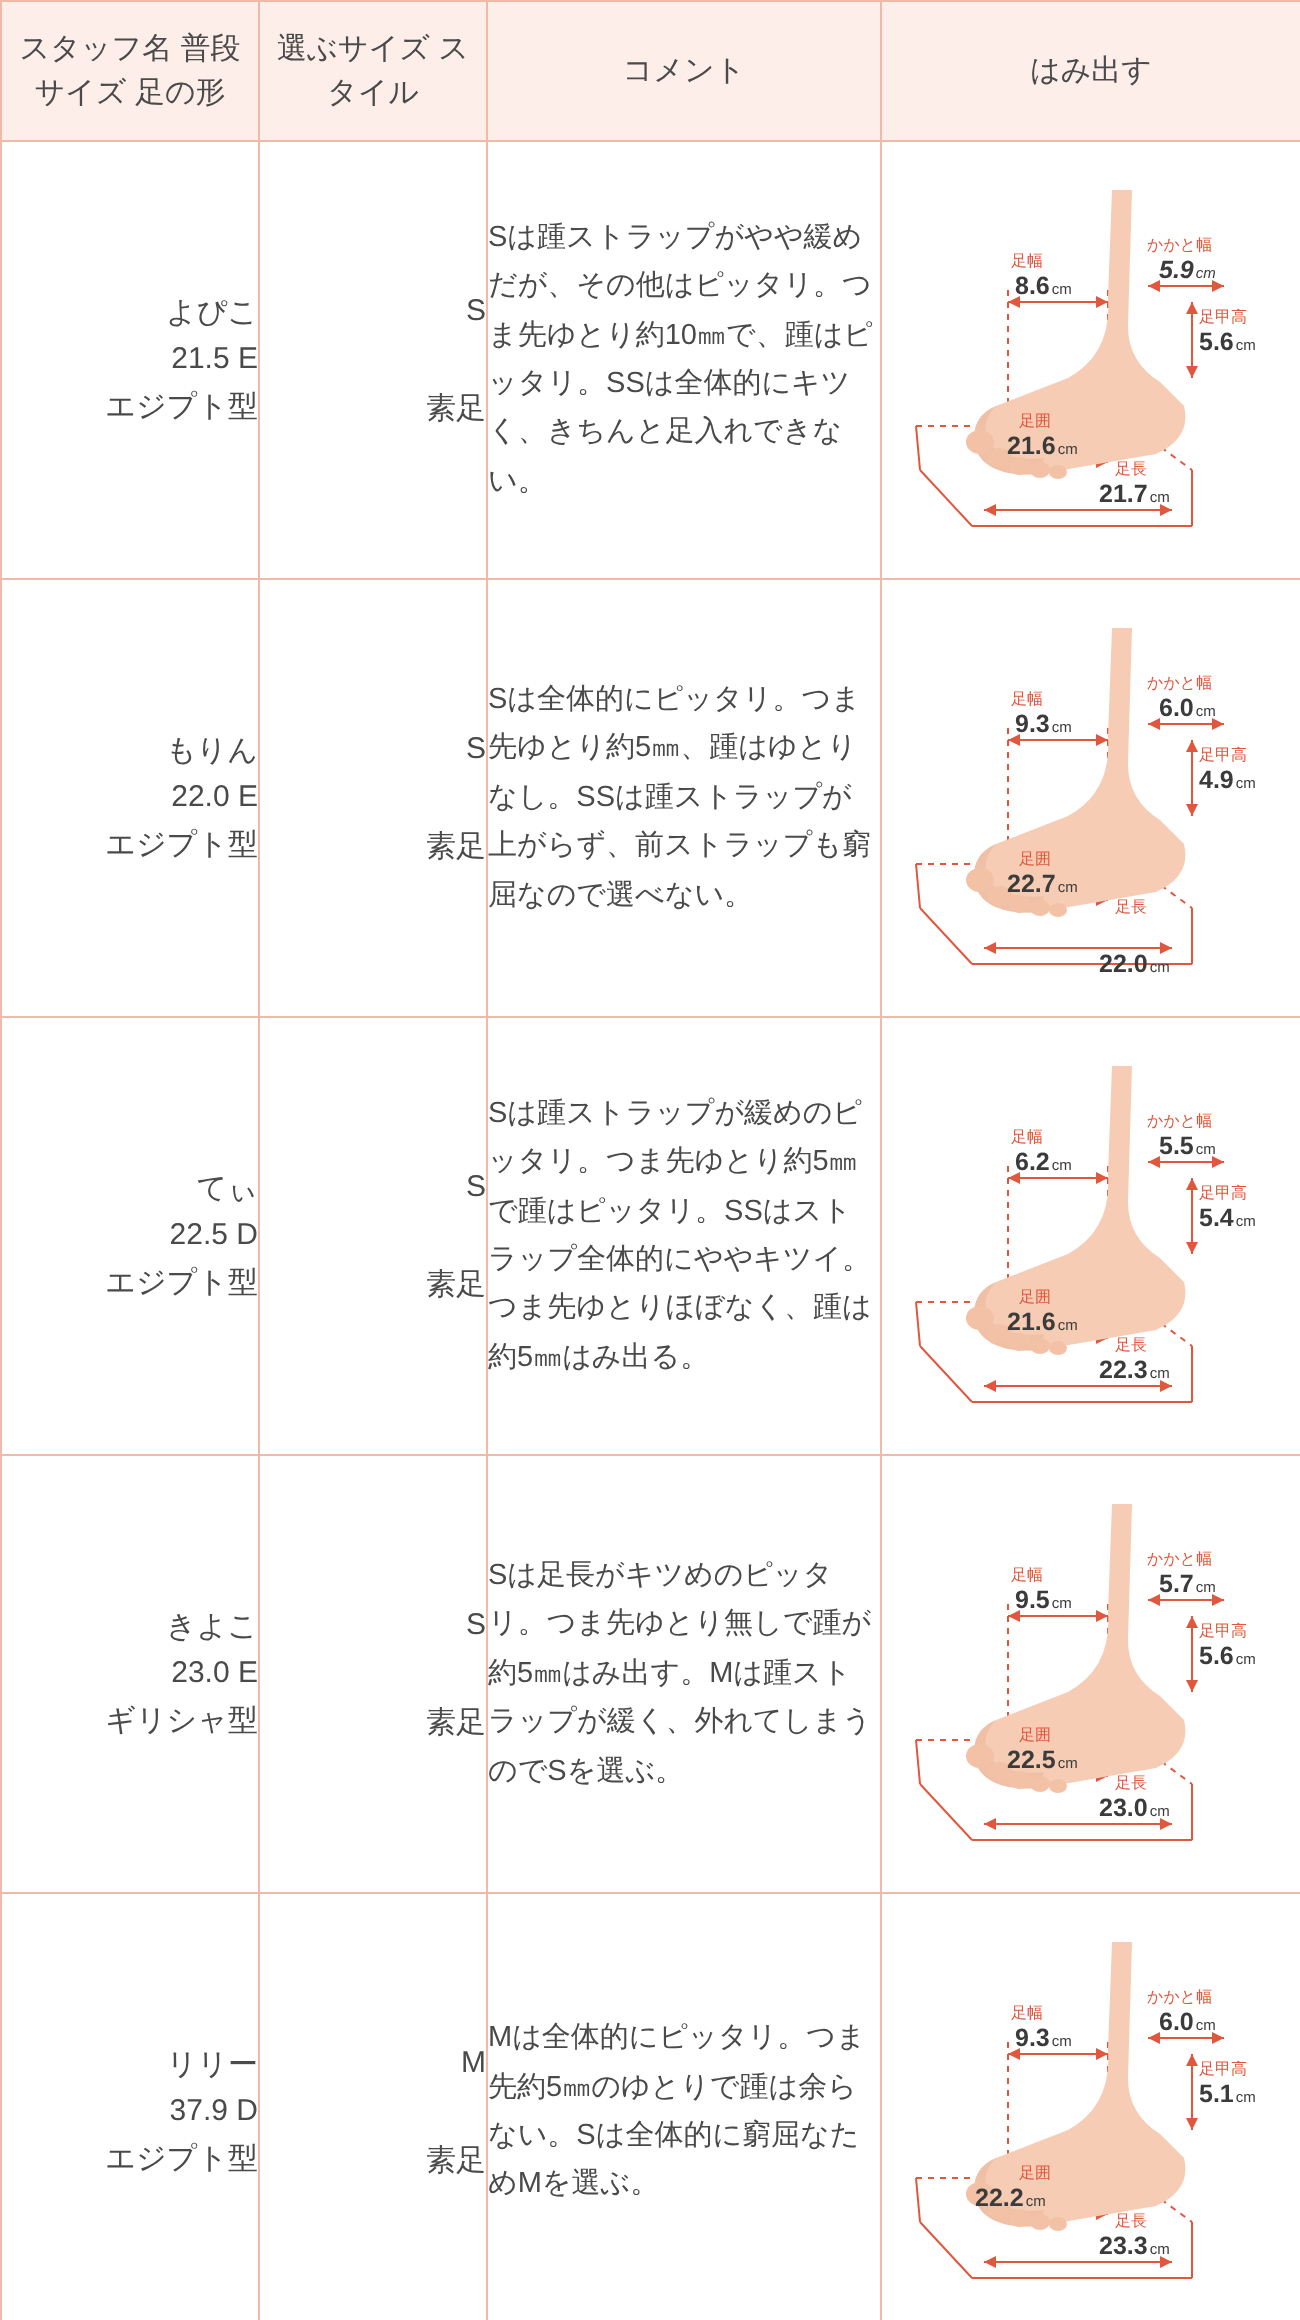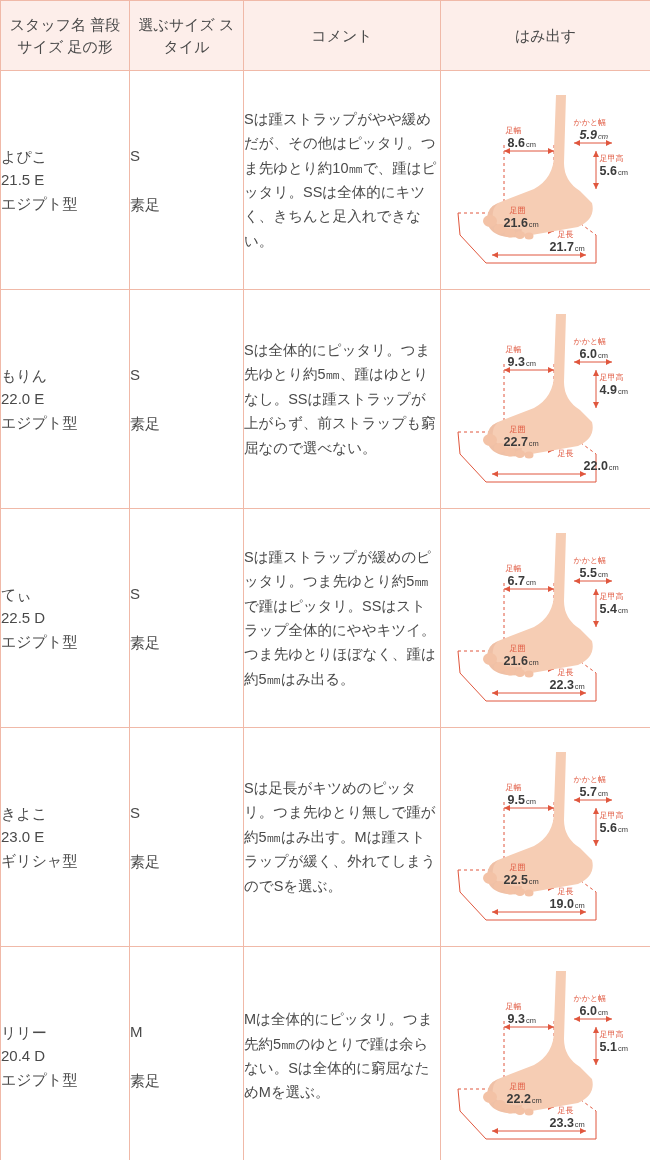--- a/index.html
+++ b/index.html
@@ -38,21 +38,21 @@
     color: #4a4a4a;
     padding: 10px 4px;
     height: 70px;
     box-sizing: border-box;
   }
   .fit-table tbody td {
     background: #ffffff;
     height: 218px;
   }
   .cell-center {
-    text-align: left;
+    text-align: right;
     font-size: 15px;
     line-height: 1.55;
     padding: 6px 4px;
   }
   .cell-name .nm-line { display: block; }
   .size-stack .size-main { display: block; margin-bottom: 26px; }
   .size-stack .size-sub { display: block; }
   .cell-comment {
     text-align: left;
     font-size: 14.5px;
@@ -242,21 +242,21 @@
           </svg>
           <span class="dim-label" style="left:60px; top:42px;">足幅</span>
           <span class="dim-value" style="left:62px; top:52px;"><span>9.3</span><span class="unit">cm</span></span>
           <span class="dim-label" style="left:128px; top:34px;">かかと幅</span>
           <span class="dim-value" style="left:134px; top:44px;"><span>6.0</span><span class="unit">cm</span></span>
           <span class="dim-label" style="left:154px; top:70px;">足甲高</span>
           <span class="dim-value" style="left:154px; top:80px;"><span>4.9</span><span class="unit">cm</span></span>
           <span class="dim-label" style="left:64px; top:122px;">足囲</span>
           <span class="dim-value" style="left:58px; top:132px;"><span>22.7</span><span class="unit">cm</span></span>
           <span class="dim-label" style="left:112px; top:146px;">足長</span>
-          <span class="dim-value" style="left:104px; top:156px;margin-left:34px;"><span>22.0</span><span class="unit">cm</span></span>
+          <span class="dim-value" style="left:104px; top:172px;"><span>22.0</span><span class="unit">cm</span></span>
         </div>
       </td>
     </tr>
 
     <tr>
       <td class="cell-center cell-name">
         <span class="nm-line">てぃ</span>
         <span class="nm-line">22.5 D</span>
         <span class="nm-line">エジプト型</span>
       </td>
@@ -299,21 +299,21 @@
               <path d="M120 10 L118 78 Q118 96 134 106 L146 118 Q150 134 132 142 L74 152 Q48 154 42 140 Q38 124 52 118 L88 104 Q110 92 108 64 L110 10 Z" fill="#f6cdb4"></path>
               <path d="M52 118 Q44 126 48 136 Q56 146 76 144 L74 152 Q48 154 42 140 Q38 124 52 118 Z" fill="#eab79a" opacity="0.55"></path>
               <ellipse cx="44" cy="136" rx="7" ry="6" fill="#f3c2a6"></ellipse>
               <ellipse cx="54" cy="144" rx="6" ry="5" fill="#f3c2a6"></ellipse>
               <ellipse cx="64" cy="148" rx="5.5" ry="4.5" fill="#f3c2a6"></ellipse>
               <ellipse cx="74" cy="150" rx="5" ry="4" fill="#f3c2a6"></ellipse>
               <ellipse cx="83" cy="151" rx="4.5" ry="3.5" fill="#f3c2a6"></ellipse>
             </g>
           </svg>
           <span class="dim-label" style="left:60px; top:42px;">足幅</span>
-          <span class="dim-value" style="left:62px; top:52px;"><span>6.7</span><span class="unit">cm</span></span>
+          <span class="dim-value" style="left:62px; top:52px;"><span>6.2</span><span class="unit">cm</span></span>
           <span class="dim-label" style="left:128px; top:34px;">かかと幅</span>
           <span class="dim-value" style="left:134px; top:44px;"><span>5.5</span><span class="unit">cm</span></span>
           <span class="dim-label" style="left:154px; top:70px;">足甲高</span>
           <span class="dim-value" style="left:154px; top:80px;"><span>5.4</span><span class="unit">cm</span></span>
           <span class="dim-label" style="left:64px; top:122px;">足囲</span>
           <span class="dim-value" style="left:58px; top:132px;"><span>21.6</span><span class="unit">cm</span></span>
           <span class="dim-label" style="left:112px; top:146px;">足長</span>
           <span class="dim-value" style="left:104px; top:156px;"><span>22.3</span><span class="unit">cm</span></span>
         </div>
       </td>
@@ -372,29 +372,29 @@
           </svg>
           <span class="dim-label" style="left:60px; top:42px;">足幅</span>
           <span class="dim-value" style="left:62px; top:52px;"><span>9.5</span><span class="unit">cm</span></span>
           <span class="dim-label" style="left:128px; top:34px;">かかと幅</span>
           <span class="dim-value" style="left:134px; top:44px;"><span>5.7</span><span class="unit">cm</span></span>
           <span class="dim-label" style="left:154px; top:70px;">足甲高</span>
           <span class="dim-value" style="left:154px; top:80px;"><span>5.6</span><span class="unit">cm</span></span>
           <span class="dim-label" style="left:64px; top:122px;">足囲</span>
           <span class="dim-value" style="left:58px; top:132px;"><span>22.5</span><span class="unit">cm</span></span>
           <span class="dim-label" style="left:112px; top:146px;">足長</span>
-          <span class="dim-value" style="left:104px; top:156px;"><span>19.0</span><span class="unit">cm</span></span>
+          <span class="dim-value" style="left:104px; top:156px;"><span>23.0</span><span class="unit">cm</span></span>
         </div>
       </td>
     </tr>
 
     <tr>
       <td class="cell-center cell-name">
         <span class="nm-line">リリー</span>
-        <span class="nm-line">20.4 D</span>
+        <span class="nm-line">37.9 D</span>
         <span class="nm-line">エジプト型</span>
       </td>
       <td class="cell-center size-stack">
         <span class="size-main">M</span>
         <span class="size-sub">素足</span>
       </td>
       <td class="cell-comment">Mは全体的にピッタリ。つま先約5㎜のゆとりで踵は余らない。Sは全体的に窮屈なためMを選ぶ。</td>
       <td class="cell-data">
         <div class="foot-fig">
           <svg width="200" height="190" viewBox="0 0 200 190" xmlns="http://www.w3.org/2000/svg" aria-hidden="true">
@@ -435,21 +435,21 @@
               <ellipse cx="83" cy="151" rx="4.5" ry="3.5" fill="#f3c2a6"></ellipse>
             </g>
           </svg>
           <span class="dim-label" style="left:60px; top:42px;">足幅</span>
           <span class="dim-value" style="left:62px; top:52px;"><span>9.3</span><span class="unit">cm</span></span>
           <span class="dim-label" style="left:128px; top:34px;">かかと幅</span>
           <span class="dim-value" style="left:134px; top:44px;"><span>6.0</span><span class="unit">cm</span></span>
           <span class="dim-label" style="left:154px; top:70px;">足甲高</span>
           <span class="dim-value" style="left:154px; top:80px;"><span>5.1</span><span class="unit">cm</span></span>
           <span class="dim-label" style="left:64px; top:122px;">足囲</span>
-          <span class="dim-value" style="left:61px; top:132px;"><span>22.2</span><span class="unit">cm</span></span>
+          <span class="dim-value" style="left:42px; top:132px;"><span>22.2</span><span class="unit">cm</span></span>
           <span class="dim-label" style="left:112px; top:146px;">足長</span>
           <span class="dim-value" style="left:104px; top:156px;text-align:right;"><span>23.3</span><span class="unit">cm</span></span>
         </div>
       </td>
     </tr>
 
   </tbody>
 </table>
 
 </body></html>

